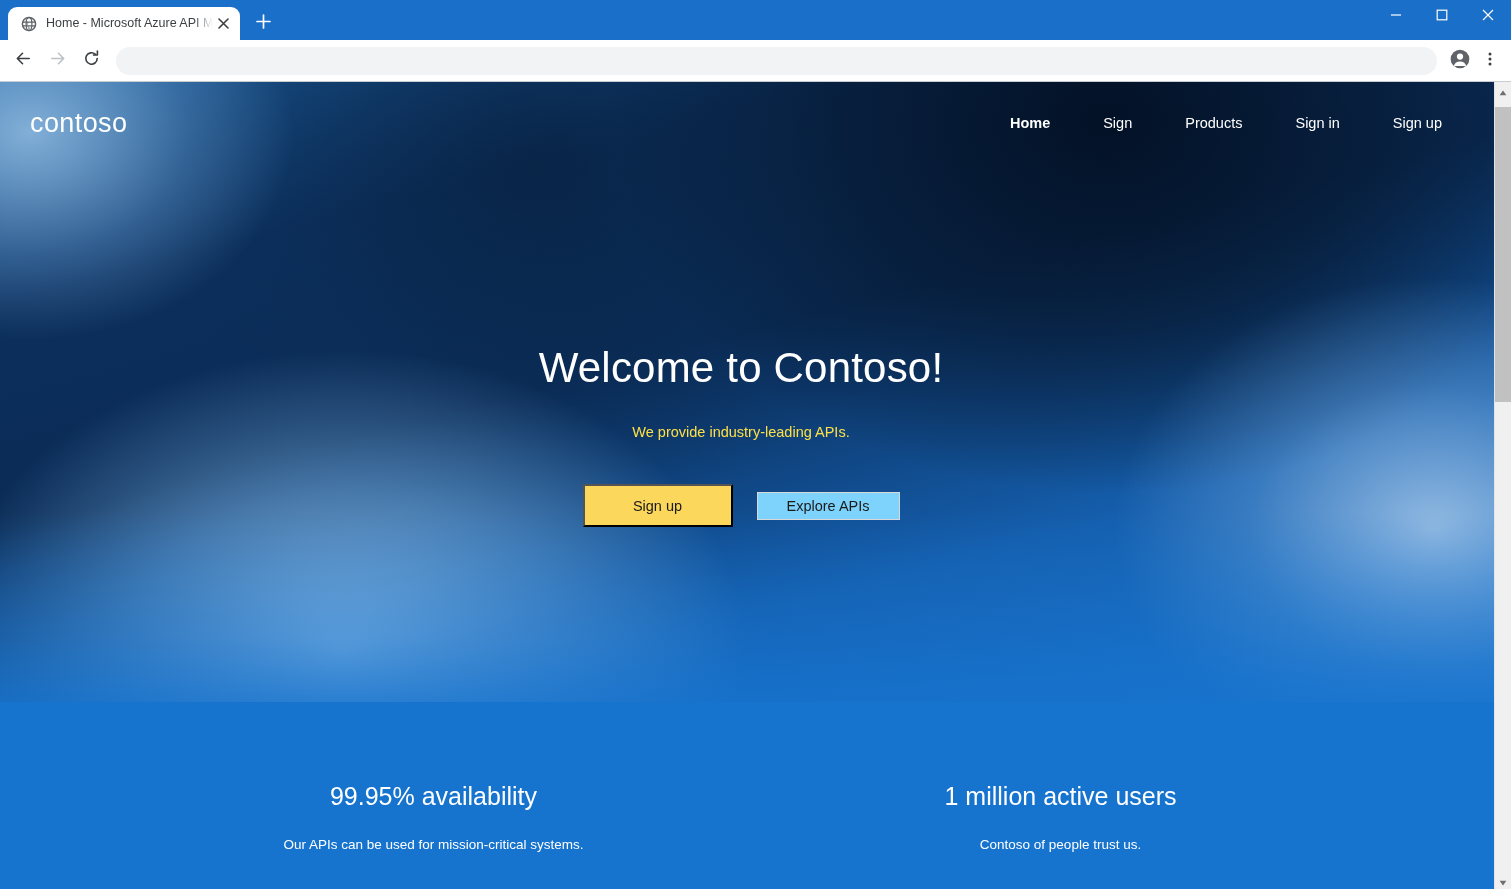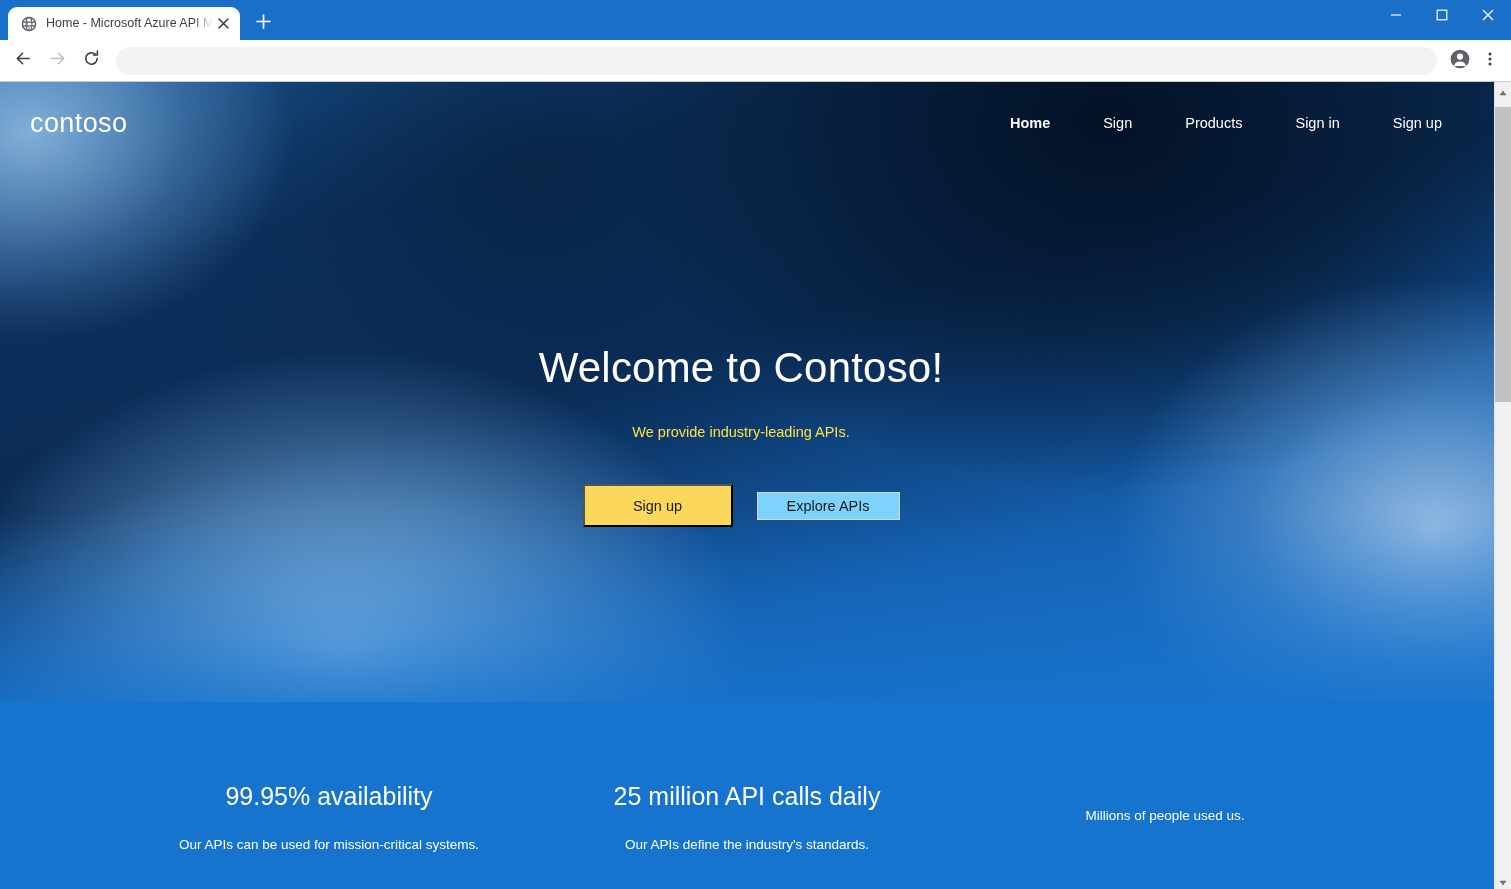--- a/index.html
+++ b/index.html
@@ -234,25 +234,22 @@
           <button class="btn btn-secondary">Explore APIs</button>
         </div>
       </div>
 
       <div class="stats">
         <div class="stat">
           <div class="stat-value">99.95% availability</div>
           <div class="stat-label">Our APIs can be used for mission-critical systems.</div>
         </div>
         <div class="stat">
-          <div class="stat-value">25 million API calls daily</div>
-          <div class="stat-label">Our APIs define the industry's standards.</div>
-        </div>
-        <div class="stat">
-          <div class="stat-label">Millions of people used us.</div>
+          <div class="stat-value">1 million active users</div>
+          <div class="stat-label">Contoso of people trust us.</div>
         </div>
       </div>
 
     </div>
 
     <div class="scrollbar">
       <div class="sb-arrow">
         <span>
           <svg width="8" height="6" viewBox="0 0 8 6">
               <path d="M4 0.6L7.4 5.2H0.6z" fill="#707070"></path>

